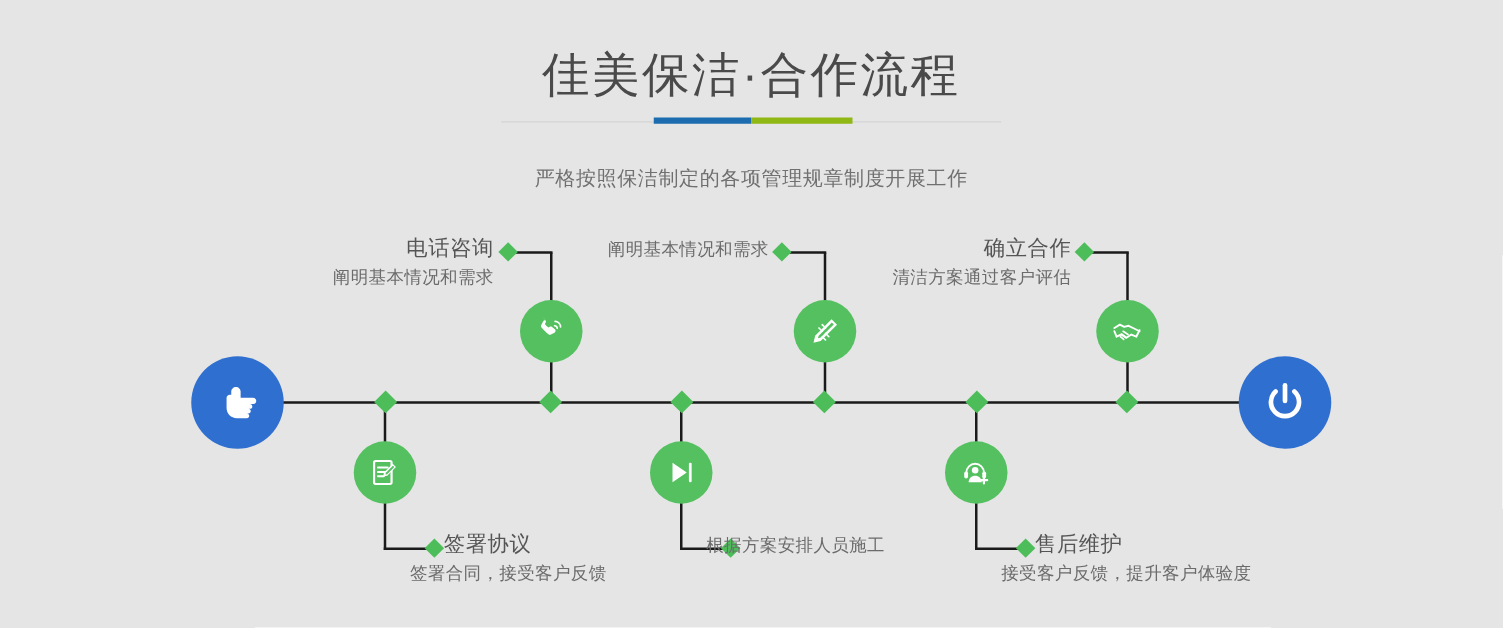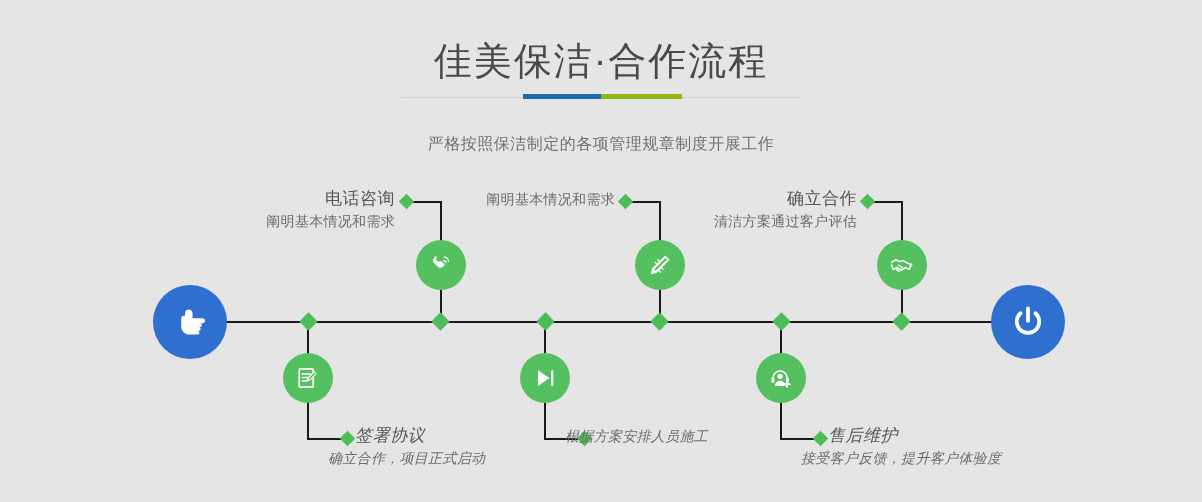--- a/index.html
+++ b/index.html
@@ -149,21 +149,21 @@
     letter-spacing: 0.5px;
   }
   .step-label .desc {
     font-size: 14px;
     line-height: 22px;
     color: #6b6b6b;
     letter-spacing: 0.3px;
     text-align: right;
   }
   .step-label.top { text-align: right; }
-  .step-label.bottom { text-align: left; font-style: italic; }
+  .step-label.bottom { text-align: left; }
 
   svg { display: block; }
 </style>
 </head>
 <body>
 
 <div id="page">
 
   <div class="title">佳美保洁·合作流程</div>
 
@@ -220,21 +220,21 @@
       <line x1="19" y1="23" x2="37" y2="23" stroke="#ffffff" stroke-width="3.5" stroke-linecap="round"></line>
       <line x1="19" y1="31" x2="37" y2="31" stroke="#ffffff" stroke-width="3.5" stroke-linecap="round"></line>
       <line x1="19" y1="39" x2="30" y2="39" stroke="#ffffff" stroke-width="3.5" stroke-linecap="round"></line>
       <path fill="#ffffff" d="M46 16l6 6-16 16-7 1 1-7z"></path>
       <path fill="#54c060" d="M46.5 19.5l2.5 2.5-13 13-3 .5.5-3z"></path>
     </svg>
   </div>
 
   <div class="step-label bottom" style="left:355px; top:425px;">
     <div class="name">签署协议</div>
-    <div class="desc" style="margin-left:-27px;">确立合作，项目正式启动</div>
+    <div class="desc" style="margin-left:-27px;">签署合同，接受客户反馈</div>
   </div>
 
   <div class="connector v-line" style="left:659px; top:202px; height:120px;"></div>
   <div class="connector h-line" style="left:629px; top:201px; width:32px;"></div>
   <div class="diamond" style="left:620px; top:196px;"></div>
   <div class="axis-diamond" style="left:653px; top:315px;"></div>
 
   <div class="node" style="left:635px; top:240px;">
     <svg width="28" height="28" viewBox="0 0 64 64">
       <path fill="#ffffff" d="M44 10l10 10-30 30-13 3 3-13z"></path>

